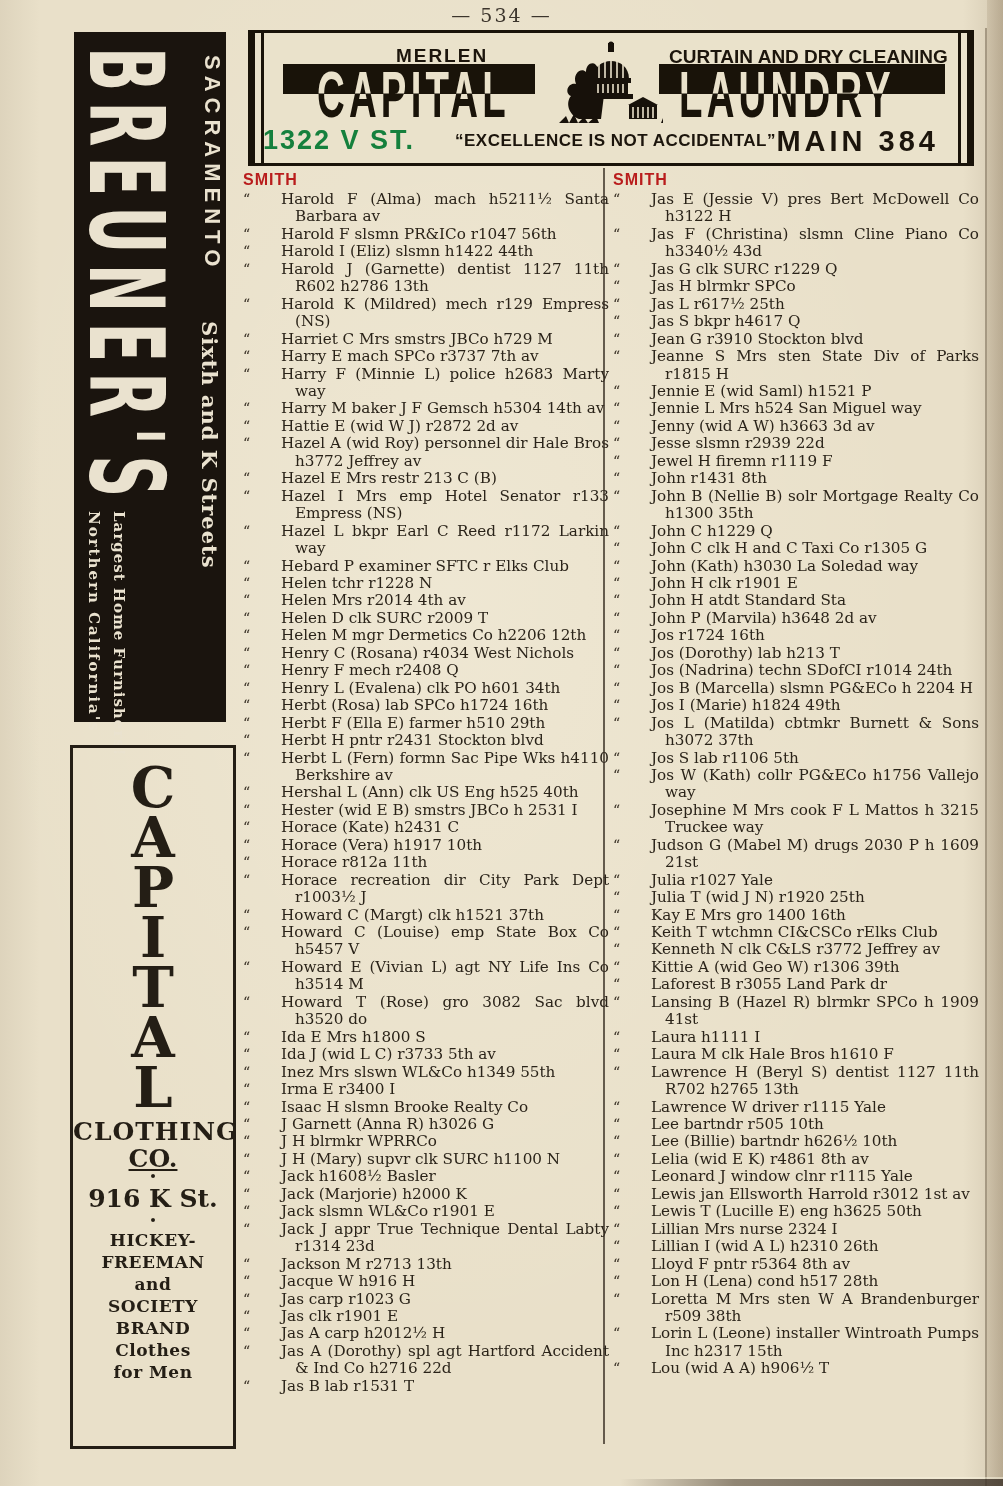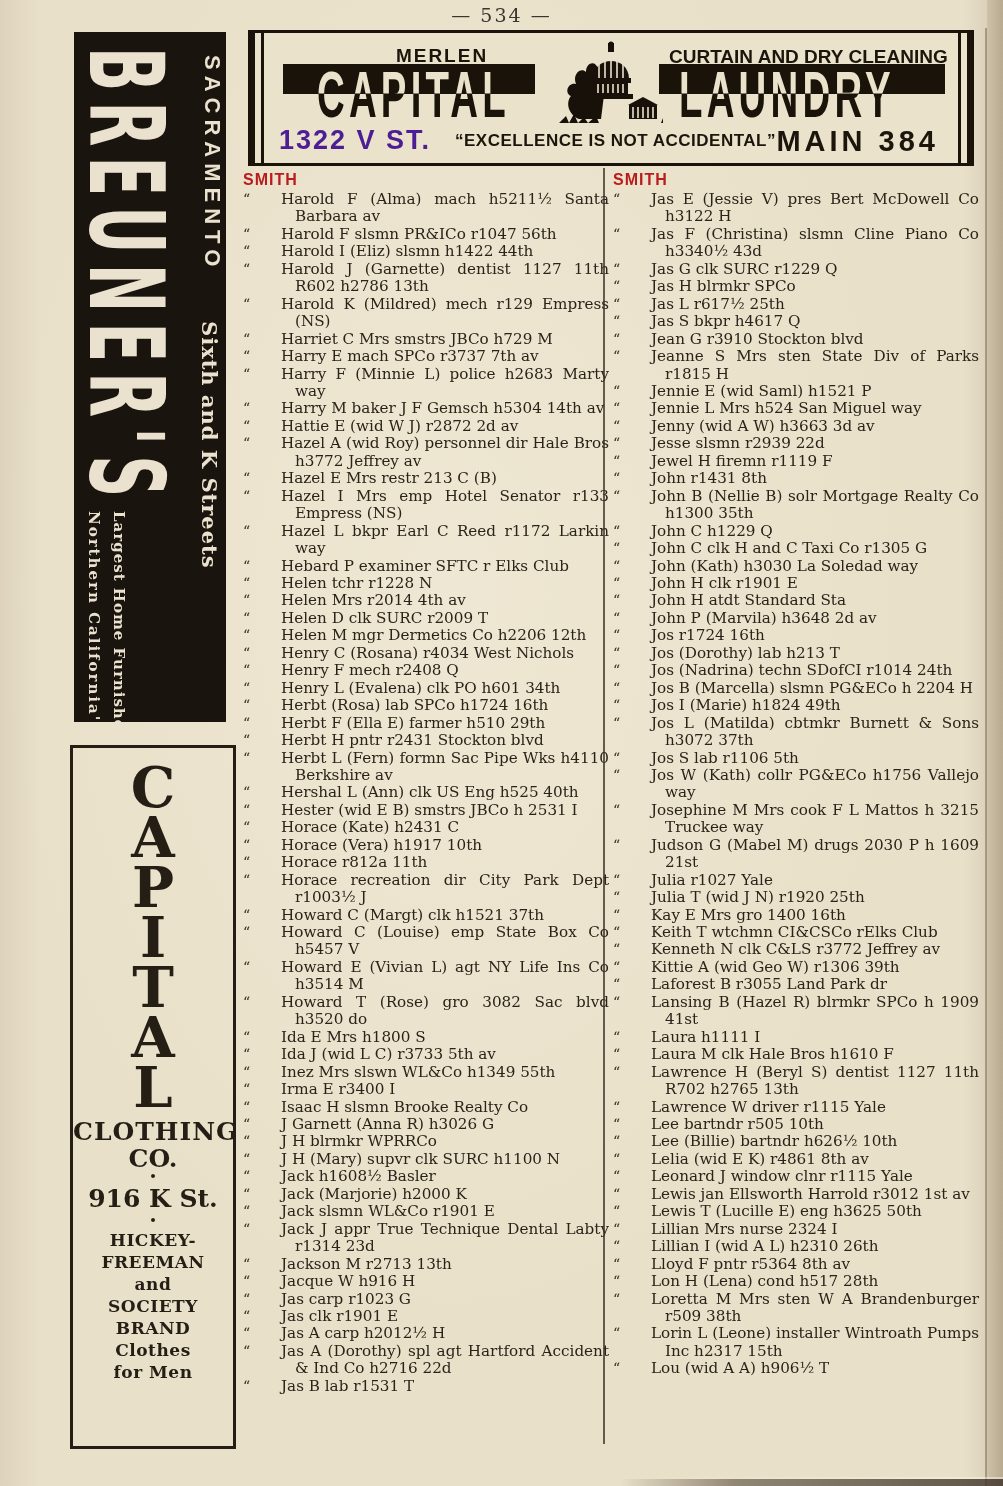--- a/index.html
+++ b/index.html
@@ -29,21 +29,21 @@
   .wb-capital{left:62px;top:34px;width:200px;}
   .wb-laundry{left:424px;top:34px;width:236px;}
   .wordblock .band{position:absolute;left:-34px;right:-18px;top:-3px;height:30px;background:#191309;}
   .wb-laundry .band{left:-20px;right:-30px;}
   .bigword{position:relative;display:block;white-space:nowrap;
     font:700 64px/56px "Liberation Sans", sans-serif;letter-spacing:7px;
     transform:scaleX(0.60);transform-origin:0 0;}
   .bigword .lay{position:absolute;left:0;top:0;}
   .bigword .light{position:relative;color:#eae2cb;clip-path:inset(0 0 52% 0);}
   .bigword .dark{color:#191309;clip-path:inset(48% 0 0 0);}
-  .b-addr{left:24px;bottom:8px;font:700 27px/30px "Liberation Sans", sans-serif;color:#4c1d95;letter-spacing:2px;text-align:right;}
+  .b-addr{left:8px;bottom:8px;font:700 27px/30px "Liberation Sans", sans-serif;color:#15803d;letter-spacing:2px;text-align:right;}
   .b-phone{right:28px;bottom:6px;font:700 29px/32px "Liberation Sans", sans-serif;color:#1c150c;letter-spacing:4px;}
   .b-slogan{left:200px;bottom:12px;width:310px;text-align:center;
     font:700 17px/20px "Liberation Sans", sans-serif;color:#1c150c;letter-spacing:.5px;white-space:nowrap;}
   .b-dome{left:304px;top:8px;width:104px;height:84px;}
 
   
   .breuners{left:75px;top:33px;width:150px;height:688px;background:#1a140e;
     box-shadow:0 0 0 1px #1a140e;}
   .vtext{writing-mode:vertical-rl;text-orientation:mixed;color:#eae2cf;white-space:nowrap;}
   .br-name{position:absolute;left:8px;top:14px;height:780px;width:104px;text-align:left;
@@ -57,21 +57,21 @@
     font:700 15px/20px "DejaVu Serif", serif;letter-spacing:2px;}
   .br-tag2{position:absolute;left:34px;top:478px;height:216px;
     font:700 15px/20px "DejaVu Serif", serif;letter-spacing:1px;}
 
   
   .clothing{left:70px;top:745px;width:160px;height:698px;border:3px solid #241e15;
     text-align:center;color:#241e15;}
   .cl-letter{display:block;font:700 56px/50px "DejaVu Serif", serif;}
   .cl-letters{padding-top:14px;}
   .cl-word{display:block;font:700 25px/28px "DejaVu Serif", serif;letter-spacing:1px;margin-top:6px;}
-  .cl-co{display:block;font:700 25px/26px "DejaVu Serif", serif;}
+  .cl-co{display:block;font:700 25px/26px "DejaVu Serif", serif;text-decoration:underline;}
   .cl-dot{display:block;font:700 11px/10px "DejaVu Serif", serif;}
   .cl-addr{display:block;font:700 25px/30px "DejaVu Serif", serif;margin:2px 0;}
   .cl-brand{display:block;font:700 17px/22px "DejaVu Serif", serif;letter-spacing:.5px;}
   .cl-brands{margin-top:3px;}
 
   
   .dircol{top:170px;width:366px;}
   .col-left{left:243px;}
   .col-right{left:613px;}
   .dir-header{font:700 16px/19px "Liberation Sans", sans-serif;letter-spacing:1px;color:#b91c1c;margin-bottom:2px;}

